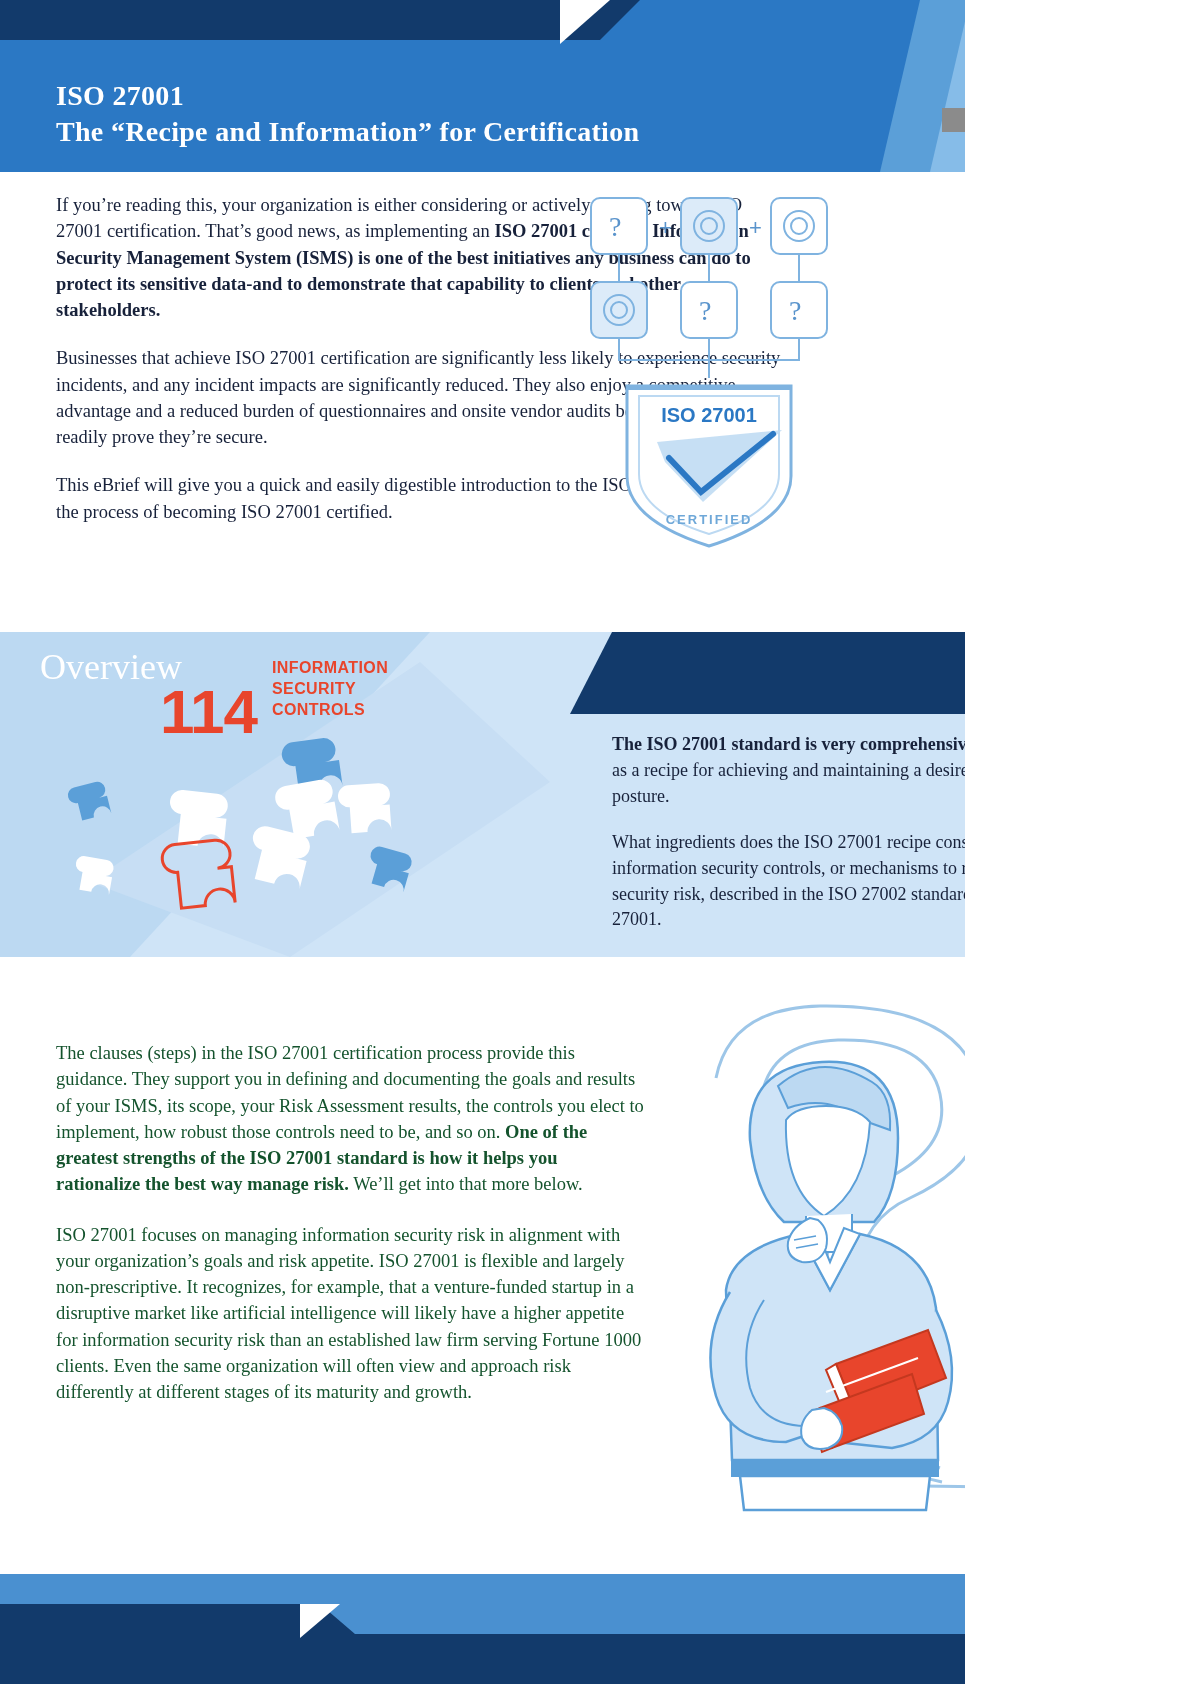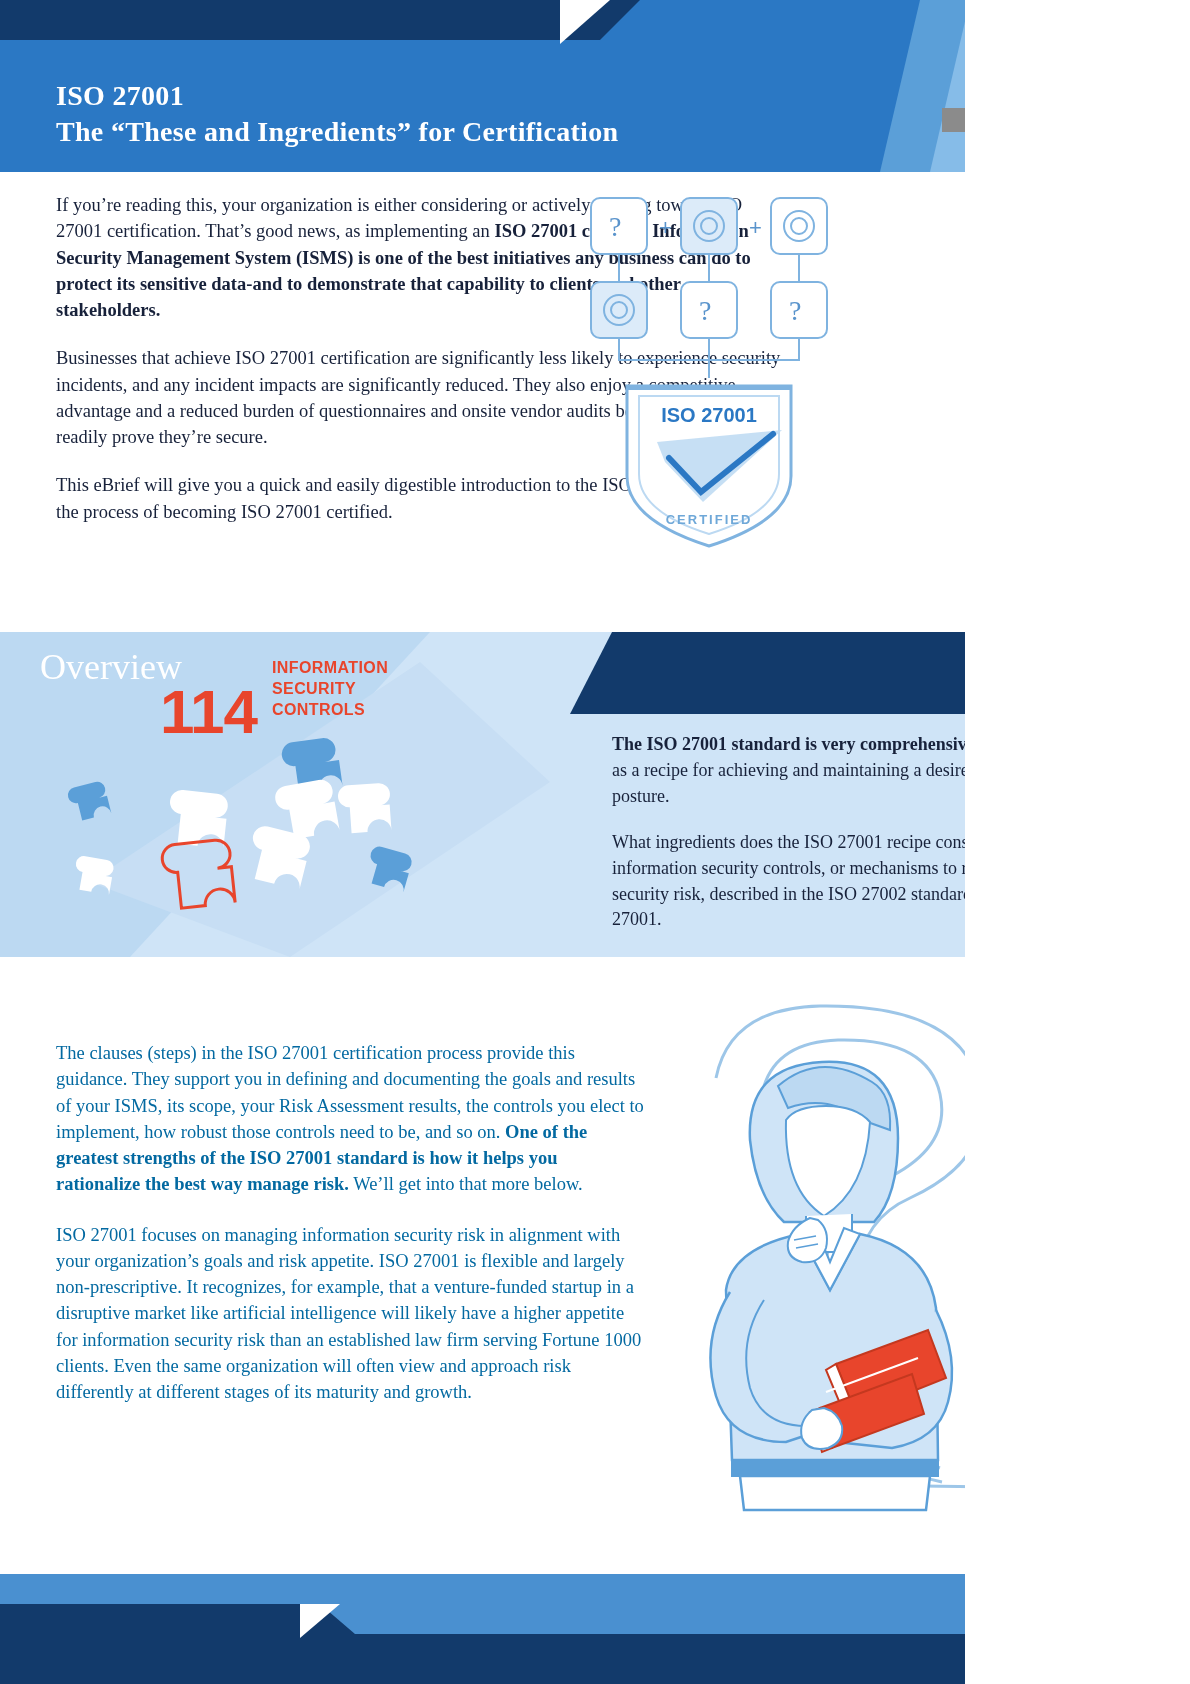--- a/index.html
+++ b/index.html
@@ -240,21 +240,21 @@
   }
 
   
   .lower-text {
     position: absolute;
     top: 1040px;
     left: 56px;
     width: 590px;
     font-size: 18.5px;
     line-height: 1.42;
-    color: #0369a1;
+    color: #14532d;
   }
   .lower-text p { margin: 0 0 24px 0; }
   .lower-text b { font-weight: bold; }
 
   .illustration {
     position: absolute;
     top: 990px;
     left: 660px;
     width: 440px;
     height: 580px;
@@ -299,21 +299,21 @@
 
   <div class="top-banner">
     <div class="tb-dark"></div>
     <div class="tb-midblue"></div>
     <div class="tb-lightstripe"></div>
     <div class="tb-lightstripe2"></div>
     <div class="tb-whitenotch"></div>
 
     <div class="title-block">
       <div class="title-line1">ISO 27001</div>
-      <div class="title-line2">The “These and Ingredients” for Certification</div>
+      <div class="title-line2">The “Recipe and Information” for Certification</div>
     </div>
 
     <div class="logo">
       <div class="logo-arrow"></div>
       <div class="logo-arrow2"></div>
       <div class="logo-text">Pivot Point</div>
       <div class="logo-sub">SECURITY</div>
     </div>
   </div>
 

